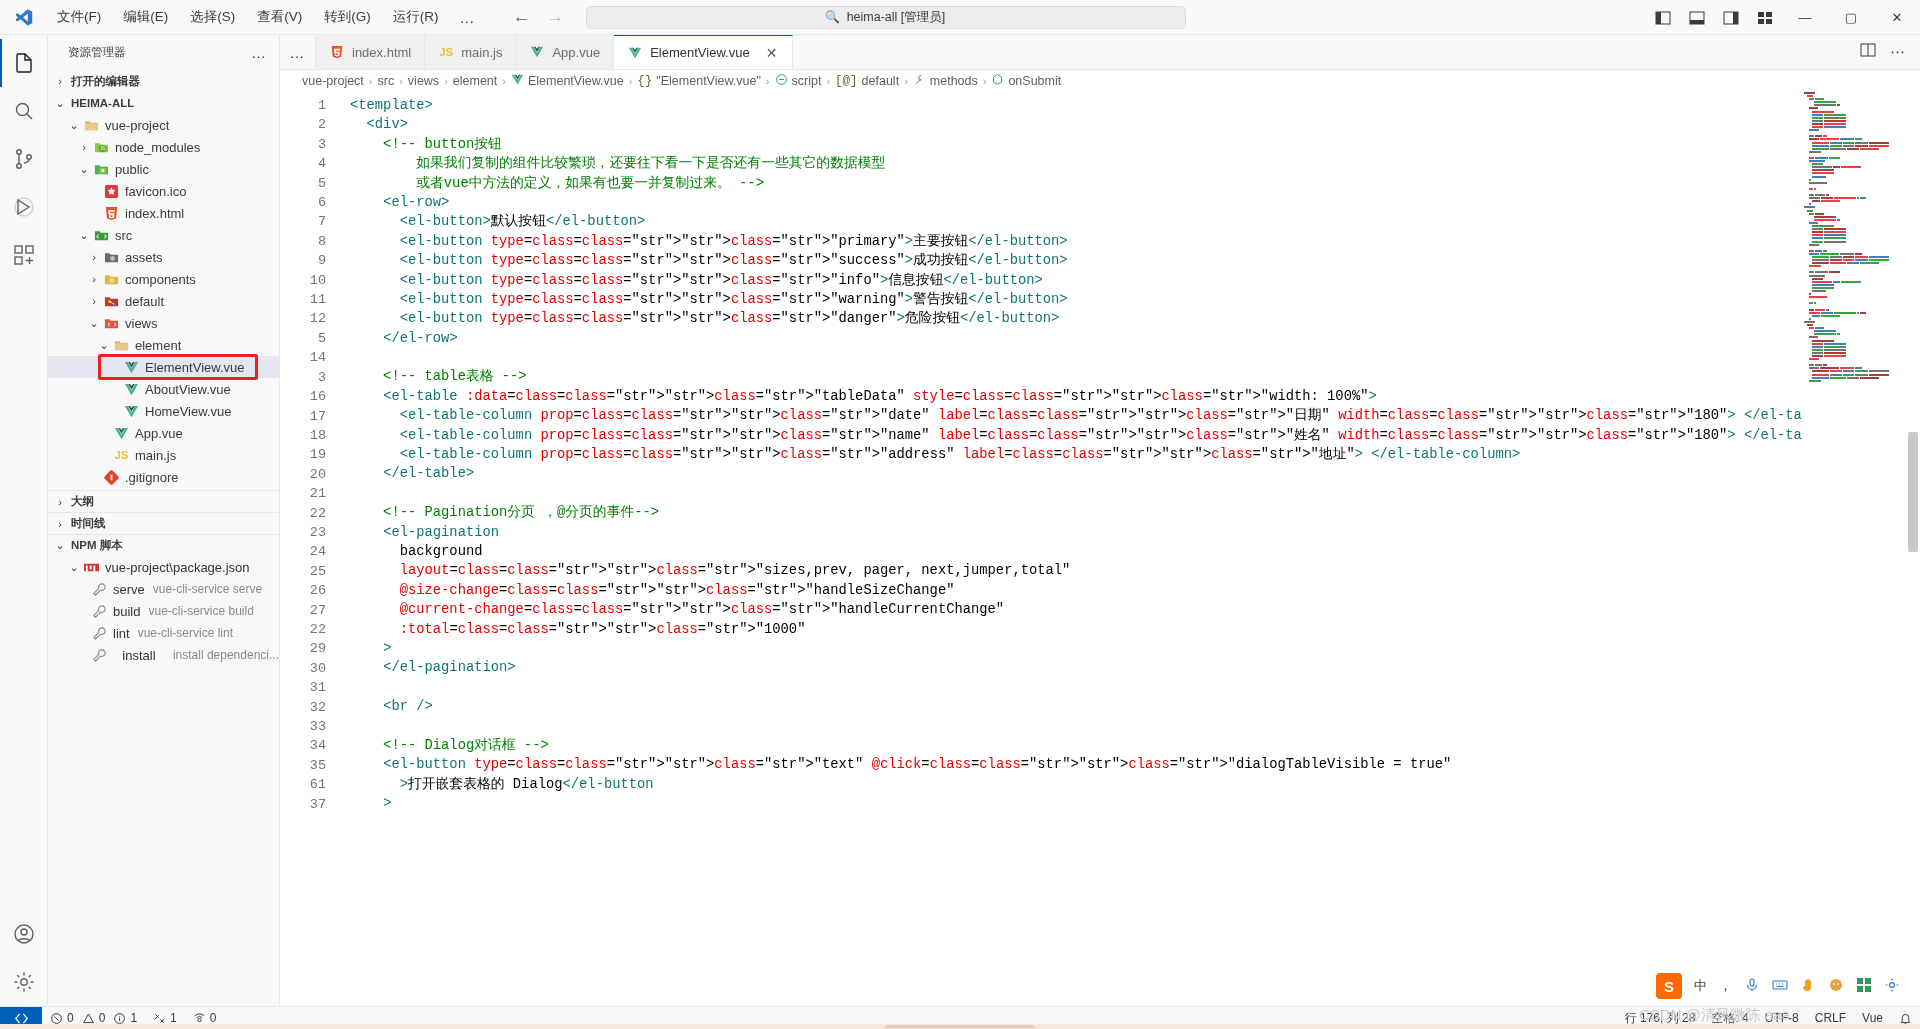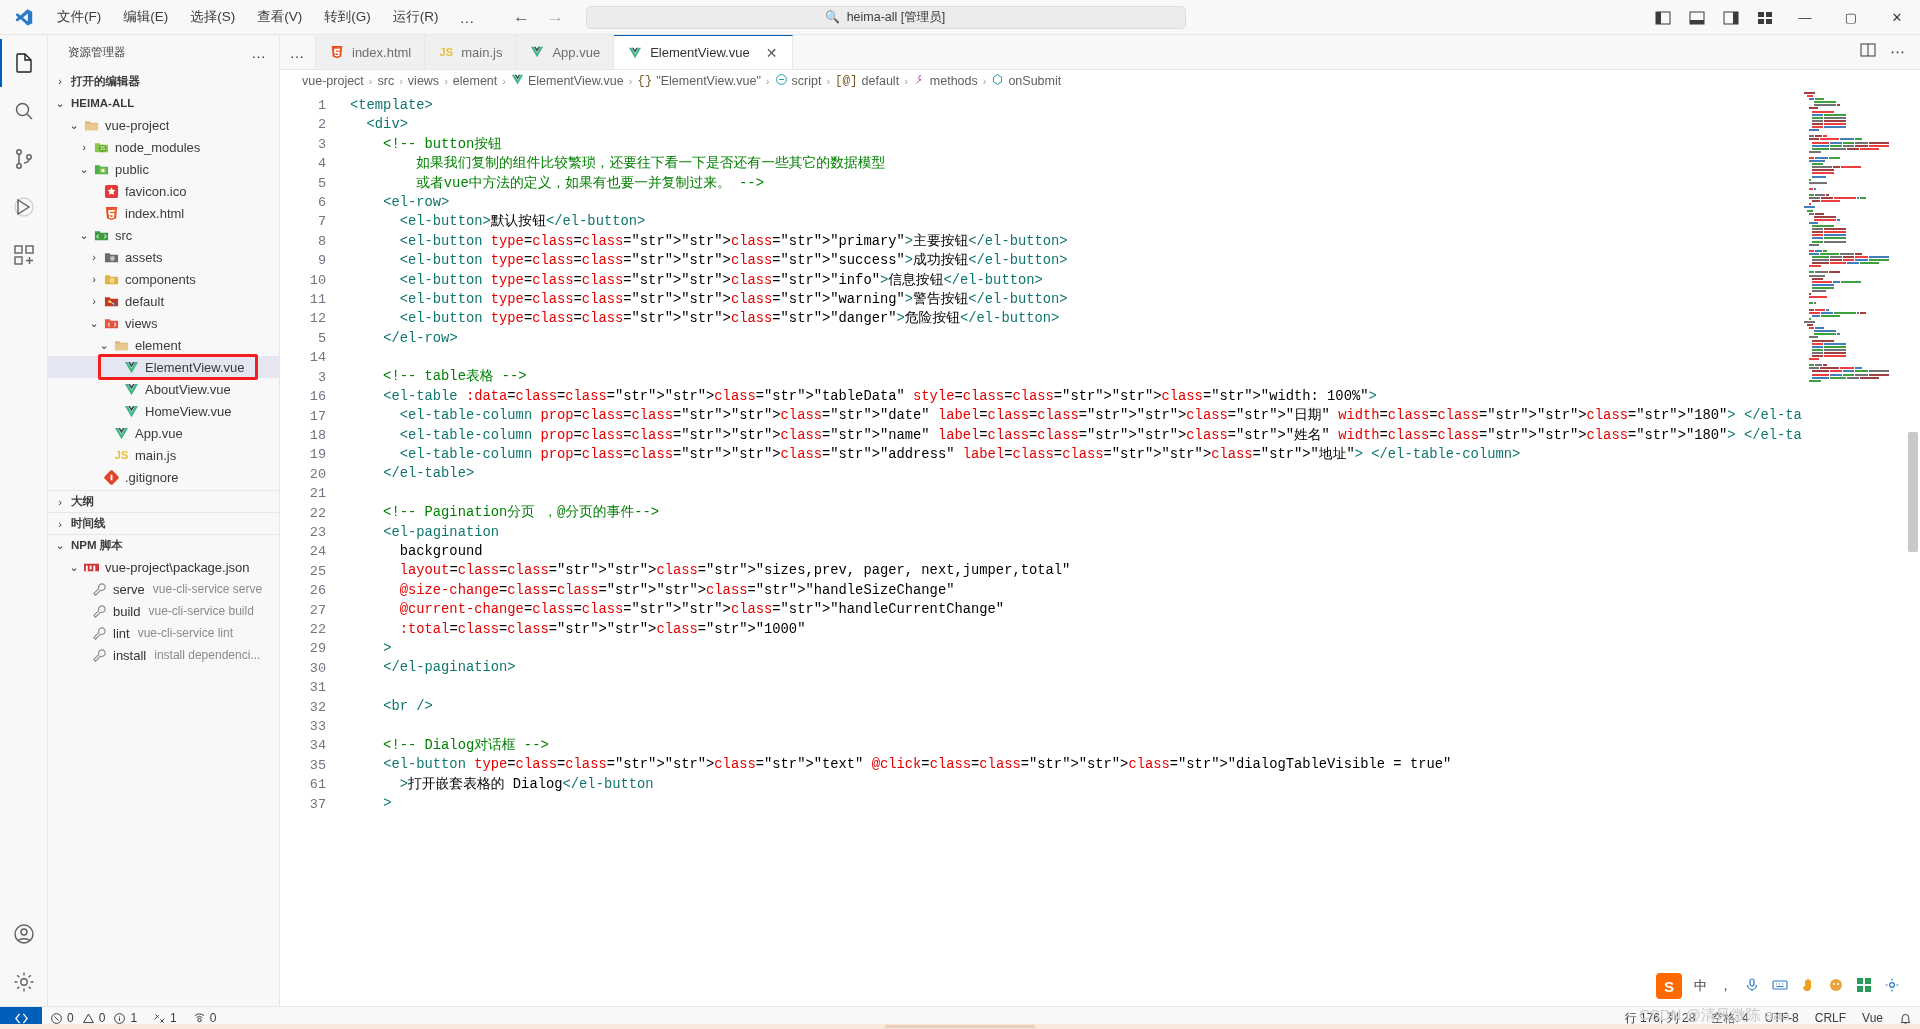--- a/index.html
+++ b/index.html
@@ -476,21 +476,21 @@
         </div>
         <div class="row" style="padding-left: 42px;">
           <span class="ficon">
             <svg viewBox="0 0 16 16" fill="none" stroke="#8a8a8a" stroke-width="1.2">
               <path d="M10.5 2a3.5 3.5 0 0 0-3.2 4.9L2 12.2 3.8 14l5.3-5.3A3.5 3.5 0 1 0 10.5 2z"></path>
             </svg>
           </span>
           <span class="lbl">lint</span>
           <span class="npmdesc">vue-cli-service lint</span>
         </div>
-        <div class="row" style="padding-left: 42px;">
+        <div class="row" style="padding-left: 42px; justify-content: space-between;">
           <span class="ficon">
             <svg viewBox="0 0 16 16" fill="none" stroke="#8a8a8a" stroke-width="1.2">
               <path d="M10.5 2a3.5 3.5 0 0 0-3.2 4.9L2 12.2 3.8 14l5.3-5.3A3.5 3.5 0 1 0 10.5 2z"></path>
             </svg>
           </span>
           <span class="lbl">install</span>
           <span class="npmdesc">install dependenci...</span>
         </div>
       </div>
   </div>

